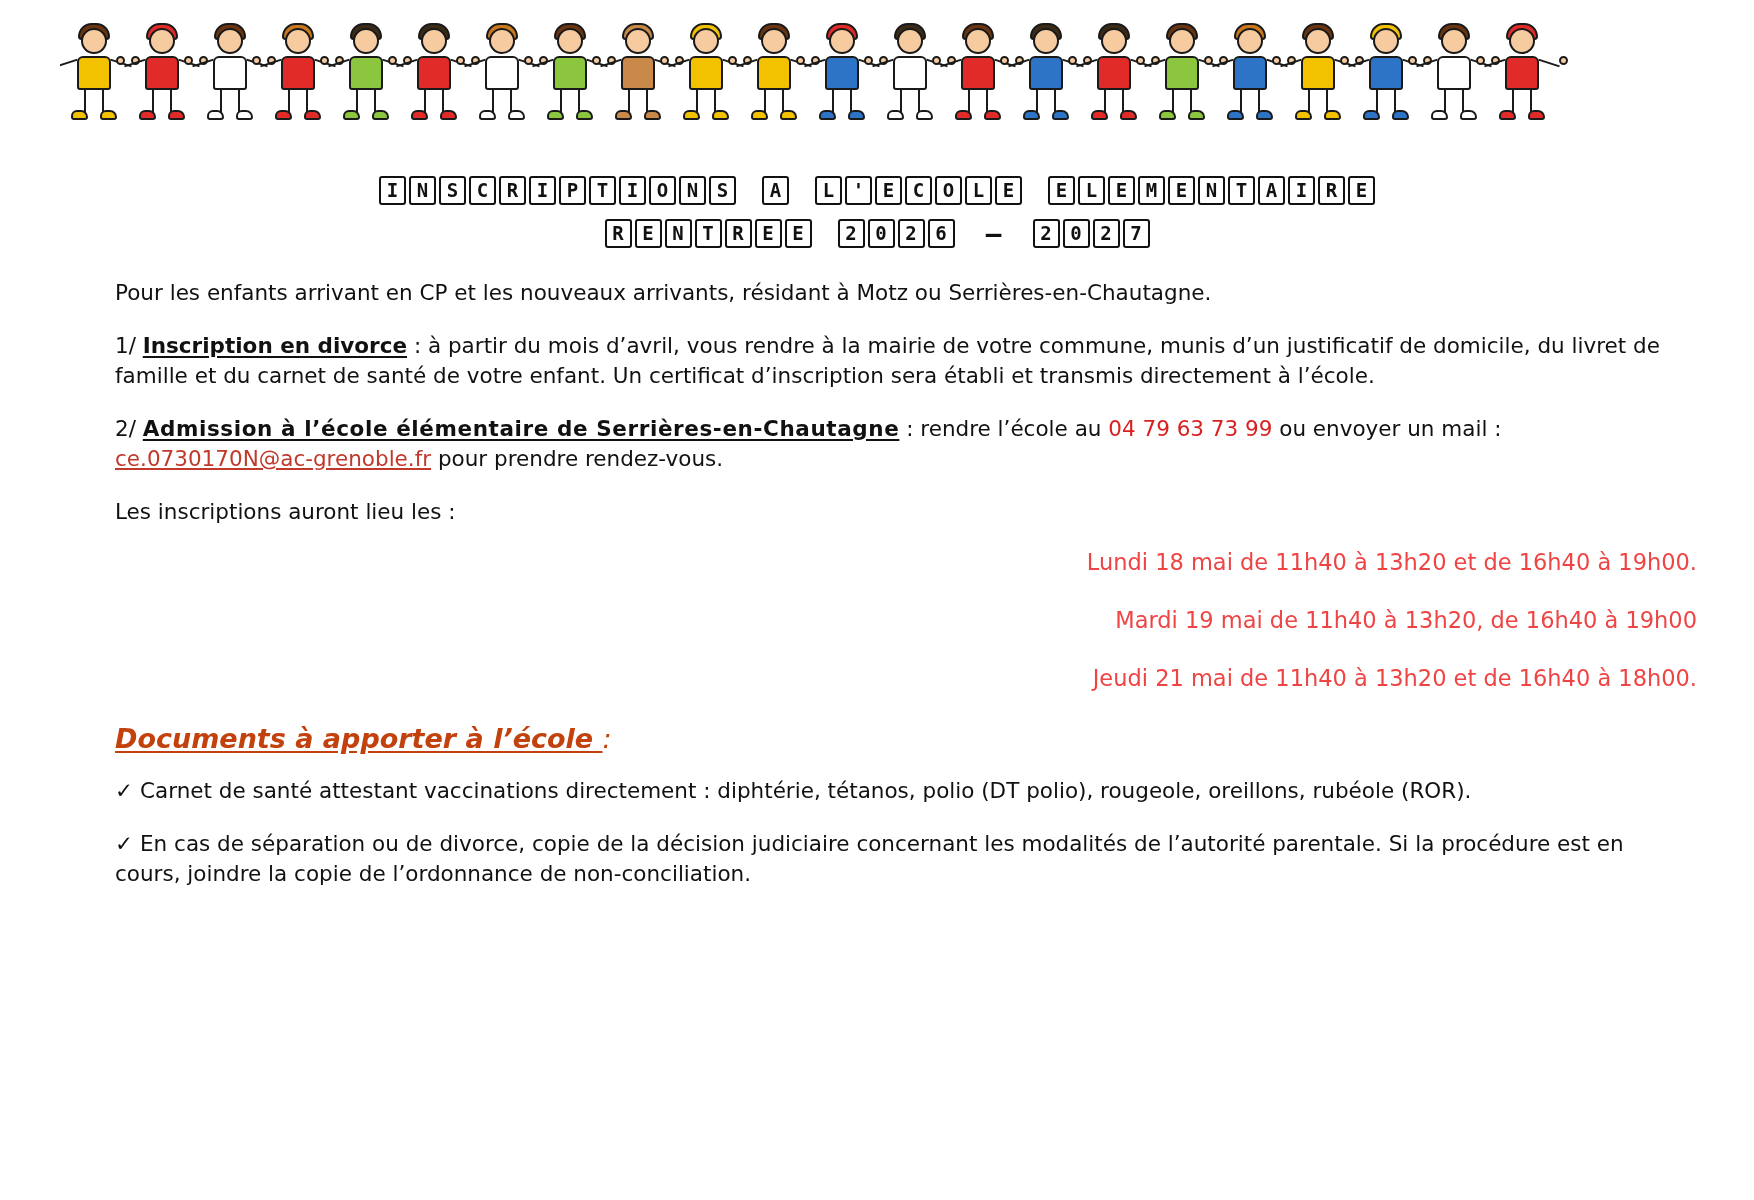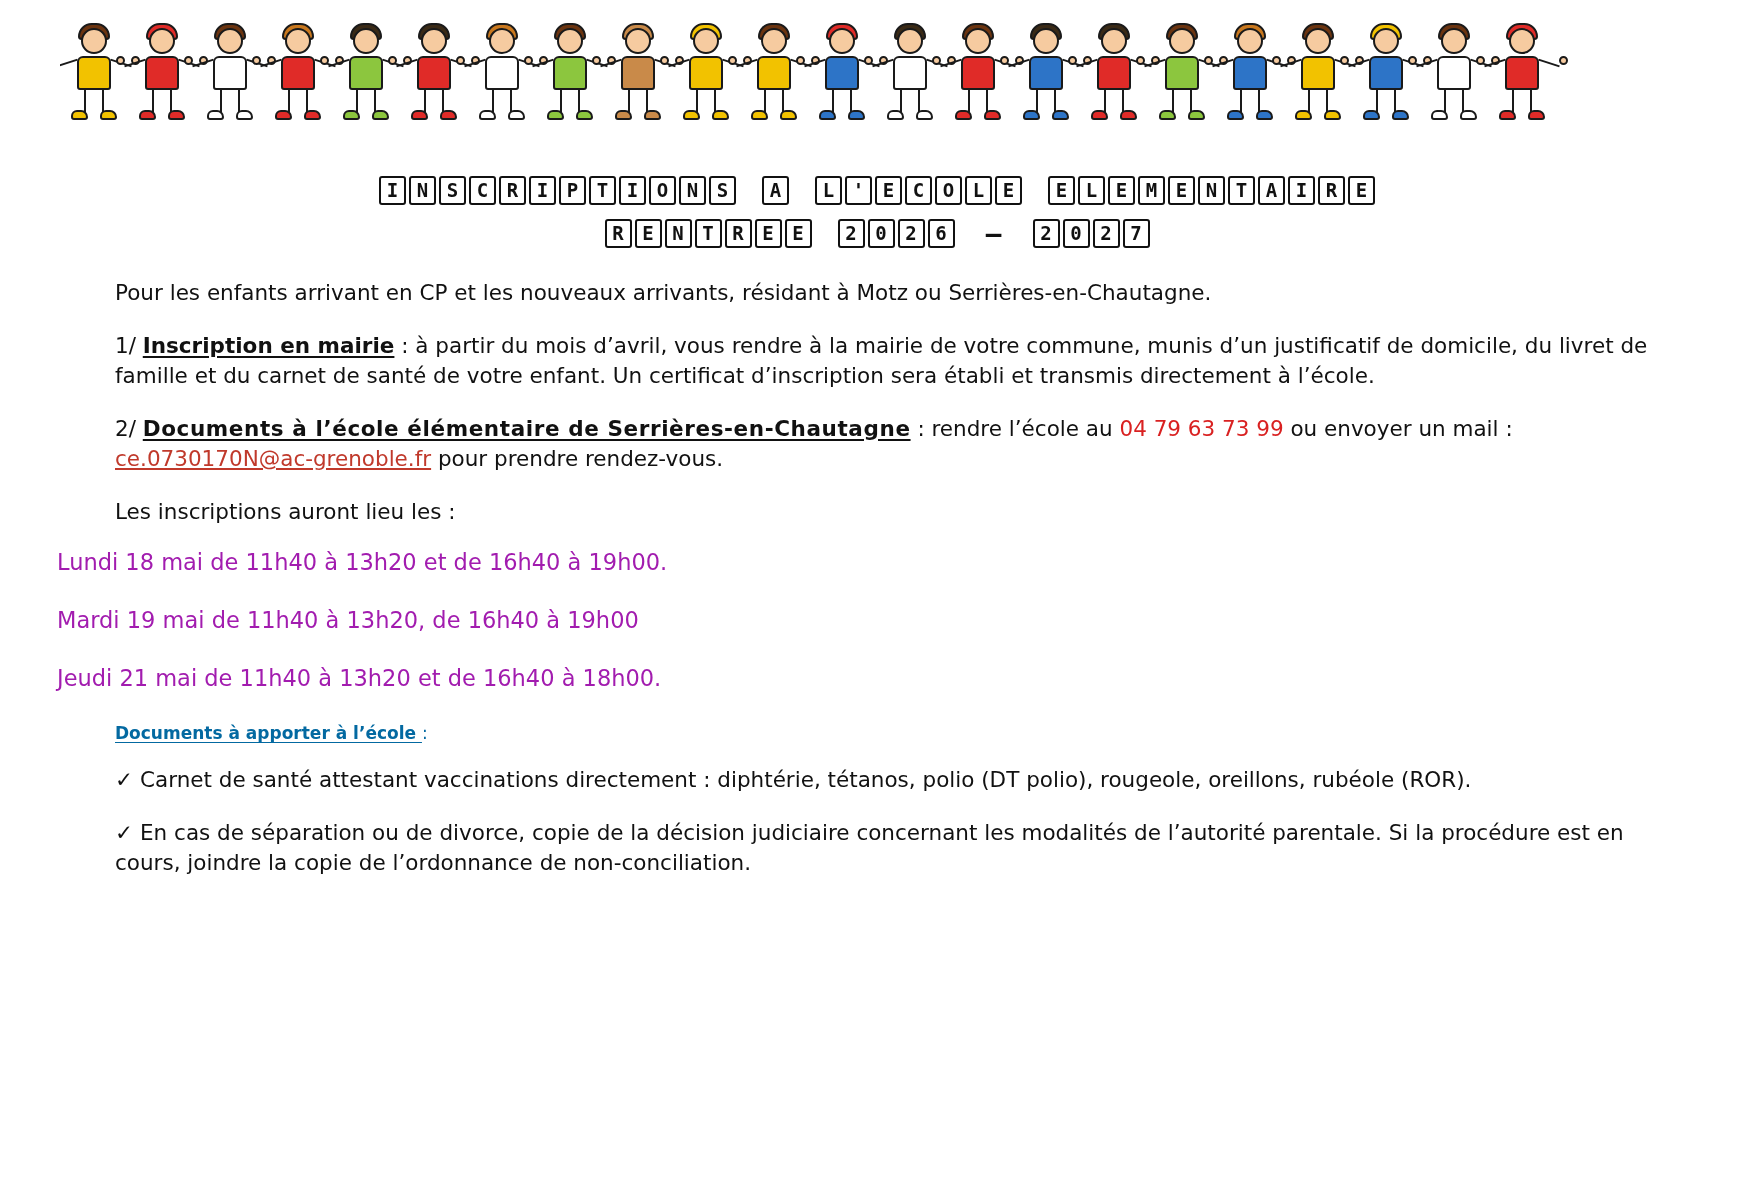--- a/index.html
+++ b/index.html
@@ -173,33 +173,34 @@
     text-decoration: underline;
     text-underline-offset: 3px;
   }
   .tel { color: #d92121; }
   .mail {
     color: #c0392b;
     text-decoration: underline;
     text-underline-offset: 2px;
   }
   .center-line {
-    text-align: left;
+    text-align: right;
     font-size: 22.5px;
     margin: 0 0 32px 0;
-    color: #a21caf;
+    color: #ef4444;
   }
   .spaced {
     letter-spacing: 0.6px;
   }
   .docs-title {
-    font-size: 17px;
+    font-size: 27px;
     margin: 0 0 22px 0;
     padding-left: 58px;
-    color: #0369a1;
+    color: #c2410c;
+    font-style: italic;
   }
   .bullet {
     font-size: 21.5px;
     line-height: 1.42;
     margin: 0 0 22px 0;
     padding-left: 58px;
     padding-right: 22px;
     color: #111;
   }
   .check { margin-right: 7px; }
@@ -555,25 +556,25 @@
         <span class="tile">2</span>
         <span class="tile">7</span>
       </div>
   </div>
 
   <div class="content">
 
     <p class="para first">Pour les enfants arrivant en CP et les nouveaux arrivants, résidant à Motz ou Serrières-en-Chautagne.</p>
 
     <p class="para">
-      <span>1/ </span><span class="u-bold">Inscription en mairie</span><span> : à partir du mois d’avril, vous rendre à la mairie de votre commune, munis d’un justificatif de domicile, du livret de famille et du carnet de santé de votre enfant. Un certificat d’inscription sera établi et transmis directement à l’école.</span>
+      <span>1/ </span><span class="u-bold">Inscription en divorce</span><span> : à partir du mois d’avril, vous rendre à la mairie de votre commune, munis d’un justificatif de domicile, du livret de famille et du carnet de santé de votre enfant. Un certificat d’inscription sera établi et transmis directement à l’école.</span>
     </p>
 
     <p class="para">
-      <span>2/ </span><span class="u-bold spaced">Documents à l’école élémentaire de Serrières-en-Chautagne</span><span> : rendre l’école au </span><span class="tel">04 79 63 73 99</span><span> ou envoyer un mail : </span><a class="mail" href="#">ce.0730170N@ac-grenoble.fr</a><span> pour prendre rendez-vous.</span>
+      <span>2/ </span><span class="u-bold spaced">Admission à l’école élémentaire de Serrières-en-Chautagne</span><span> : rendre l’école au </span><span class="tel">04 79 63 73 99</span><span> ou envoyer un mail : </span><a class="mail" href="#">ce.0730170N@ac-grenoble.fr</a><span> pour prendre rendez-vous.</span>
     </p>
 
     <p class="para">Les inscriptions auront lieu les :</p>
 
     <p class="center-line">Lundi 18 mai de 11h40 à 13h20 et de 16h40 à 19h00.</p>
     <p class="center-line">Mardi 19 mai de 11h40 à 13h20, de 16h40 à 19h00</p>
     <p class="center-line">Jeudi 21 mai de 11h40 à 13h20 et de 16h40 à 18h00.</p>
 
     <p class="docs-title">
       <span class="u-bold">Documents à apporter à l’école </span><span>:</span>

